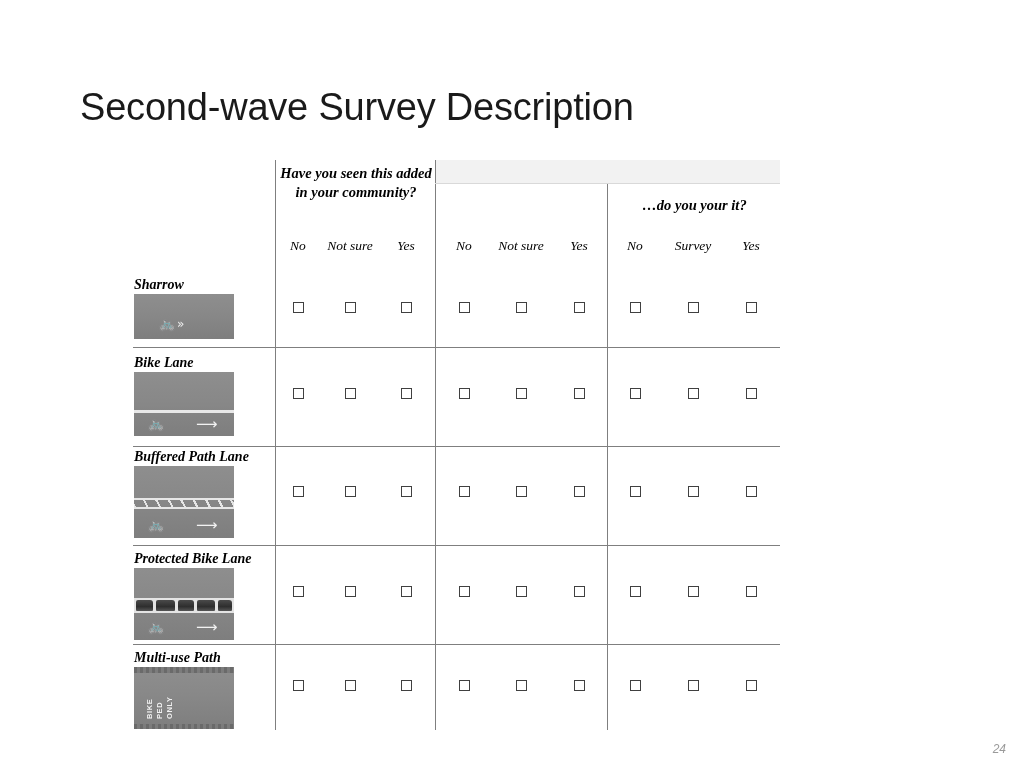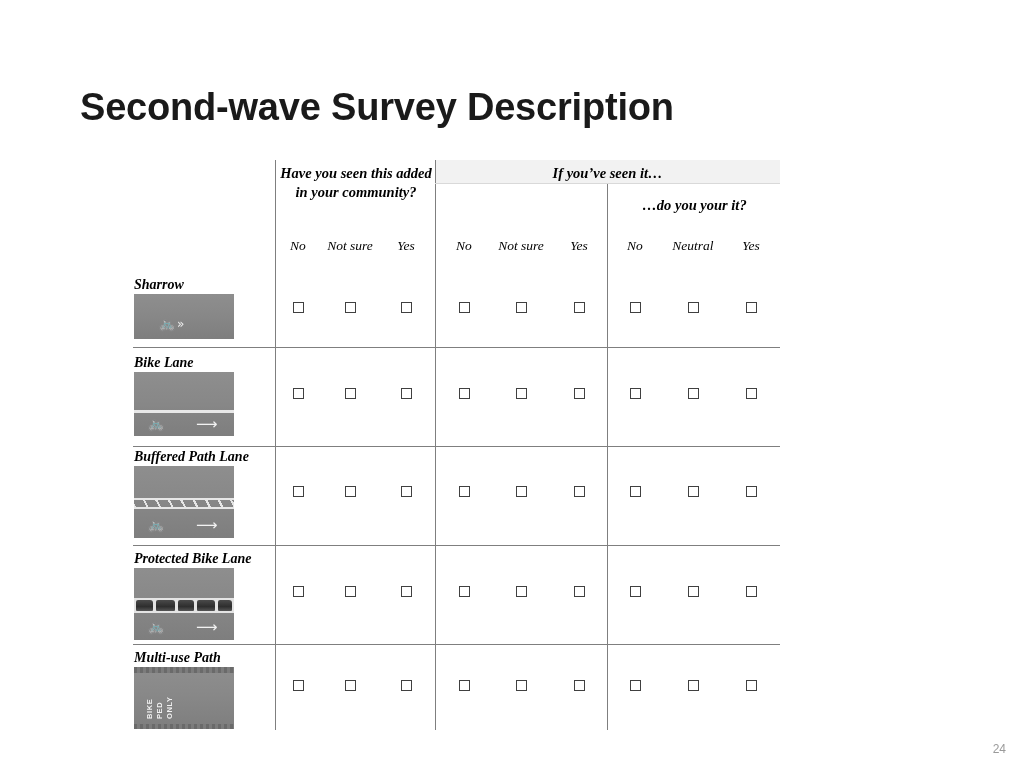--- a/index.html
+++ b/index.html
@@ -16,21 +16,21 @@
     color: #000000;
   }
 
   
   #slide-title {
     position: absolute;
     left: 80px;
     top: 86px;
     font-family: "Liberation Sans", sans-serif;
     font-size: 38px;
-    font-weight: 700;
+    font-weight: 400;
     letter-spacing: -0.2px;
     color: #1a1a1a;
     white-space: nowrap;
     text-align: center;
   }
 
   
   #survey-table {
     position: absolute;
     left: 133px;
@@ -217,20 +217,21 @@
   }
 
   
   #page-number {
     position: absolute;
     right: 18px;
     bottom: 12px;
     font-family: "Liberation Sans", sans-serif;
     font-size: 12px;
     color: #9a9a9a;
+    font-style: italic;
   }
 </style>
 </head>
 <body>
 
 <div id="slide-title">Second-wave Survey Description</div>
 
 <div id="survey-table">
 
   <div class="band"></div>
@@ -238,33 +239,32 @@
   <div class="vrule v1"></div>
   <div class="vrule v2"></div>
   <div class="vrule v3"></div>
   <div class="hrule top"></div>
   <div class="hrule r1"></div>
   <div class="hrule r2"></div>
   <div class="hrule r3"></div>
   <div class="hrule r4"></div>
 
   <div class="hdr" id="hdr-seen">Have you seen this added in your community?</div>
-  <div class="hdr" id="hdr-ifseen">If you’ve seen it…</div>
   <div class="hdr" id="hdr-like">…do you your it?</div>
 
   <div class="opt" style="left:138px;">No</div>
   <div class="opt" style="left:190px;">Not sure</div>
   <div class="opt" style="left:246px;">Yes</div>
 
   <div class="opt" style="left:304px;">No</div>
   <div class="opt" style="left:361px;">Not sure</div>
   <div class="opt" style="left:419px;">Yes</div>
 
   <div class="opt" style="left:475px;">No</div>
-  <div class="opt" style="left:533px;">Neutral</div>
+  <div class="opt" style="left:533px;">Survey</div>
   <div class="opt" style="left:591px;">Yes</div>
 
   <div class="rowlabel" style="top:117px;">Sharrow</div>
   <div class="thumb" style="top:134px; height:45px;">
     <div class="road" style="top:0; bottom:0;"></div>
     <div class="bikeglyph" style="left:25px; top:23px;">🚲</div>
     <div class="chevglyph" style="left:43px; top:24px;">»</div>
   </div>
 
   <div class="rowlabel" style="top:195px;">Bike Lane</div>

